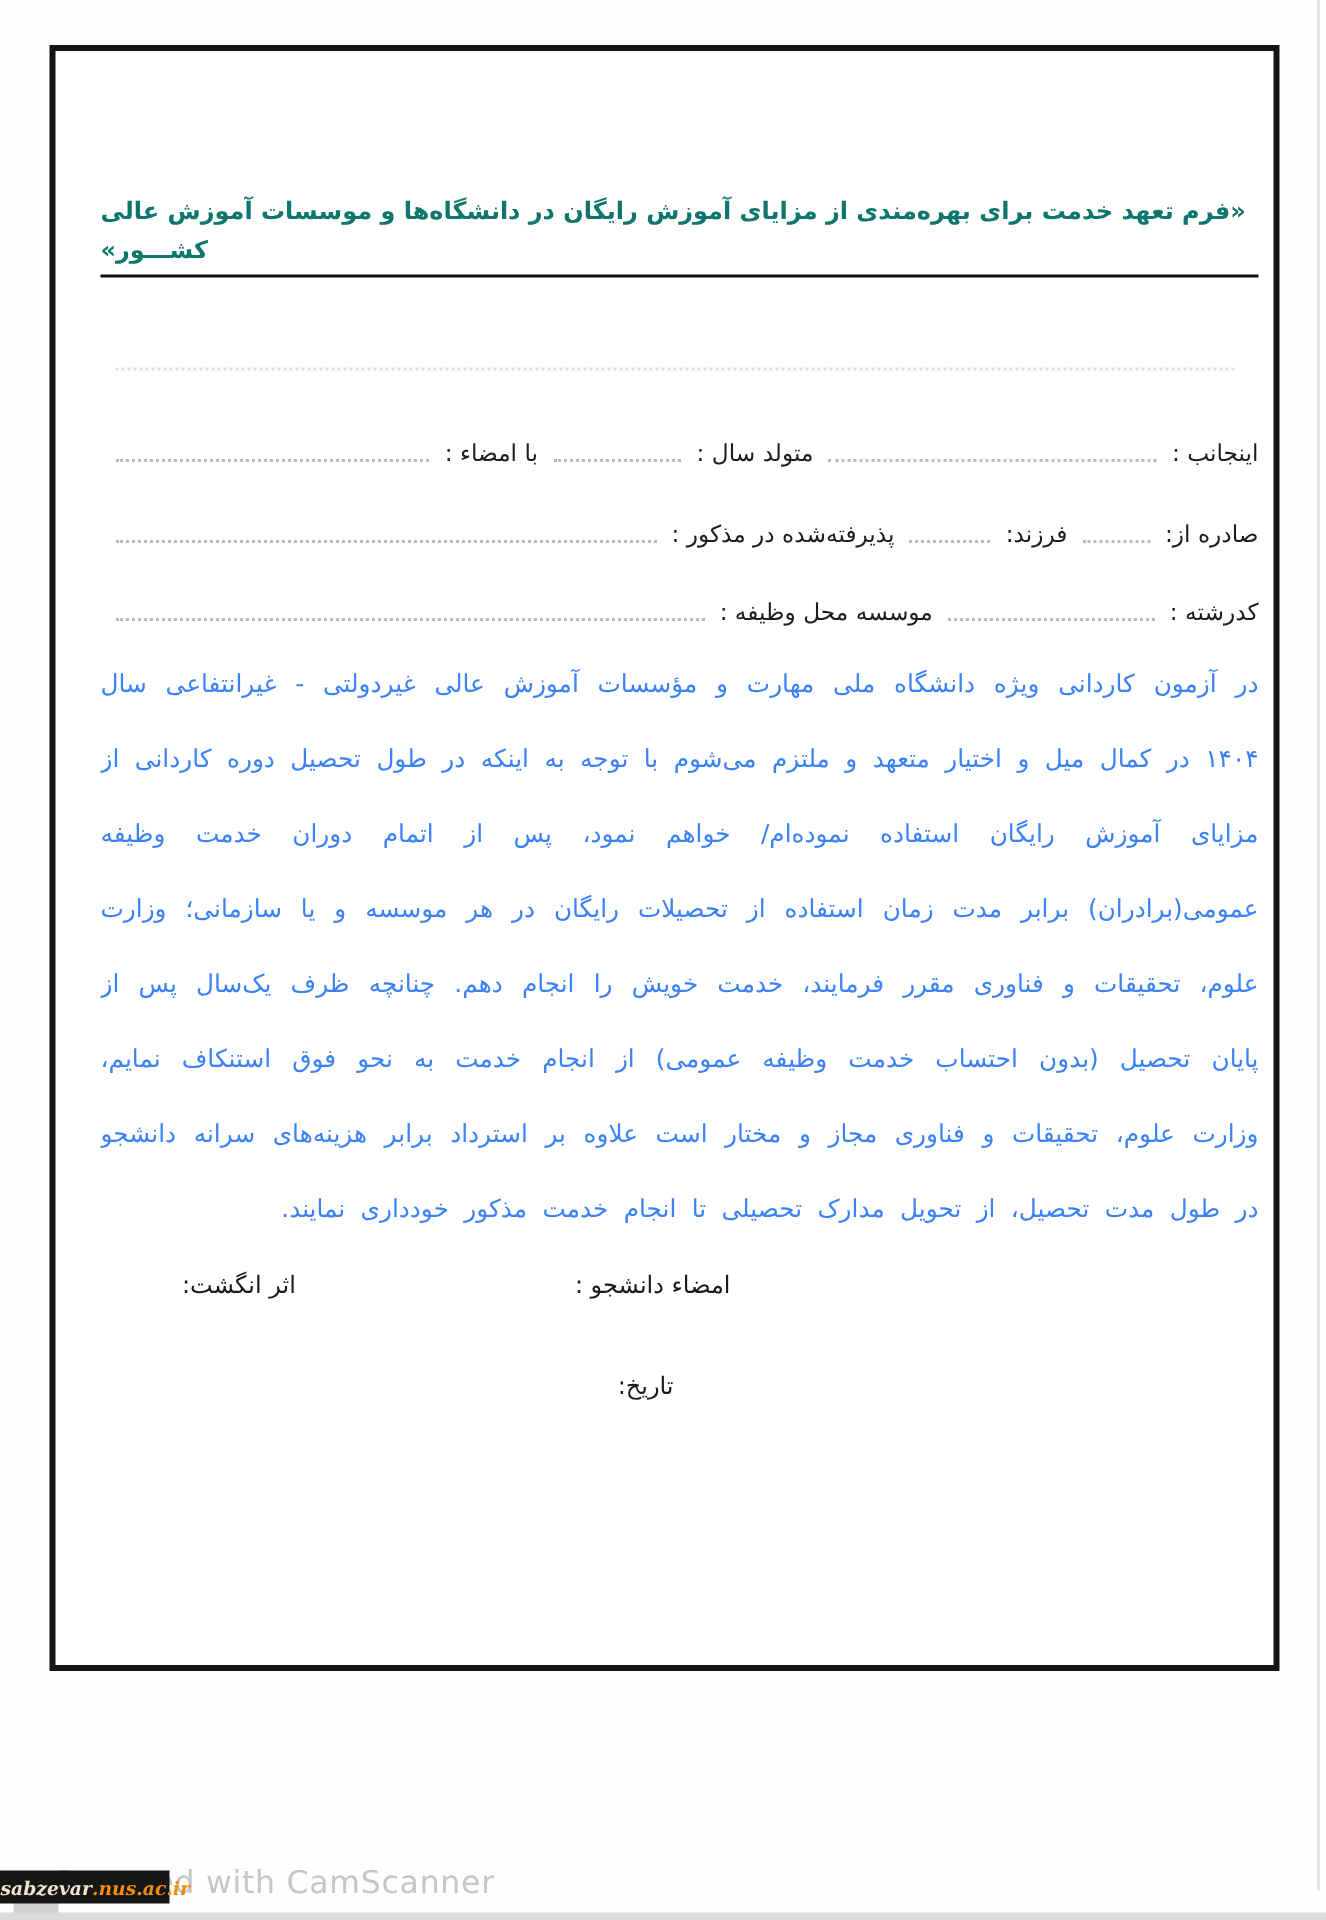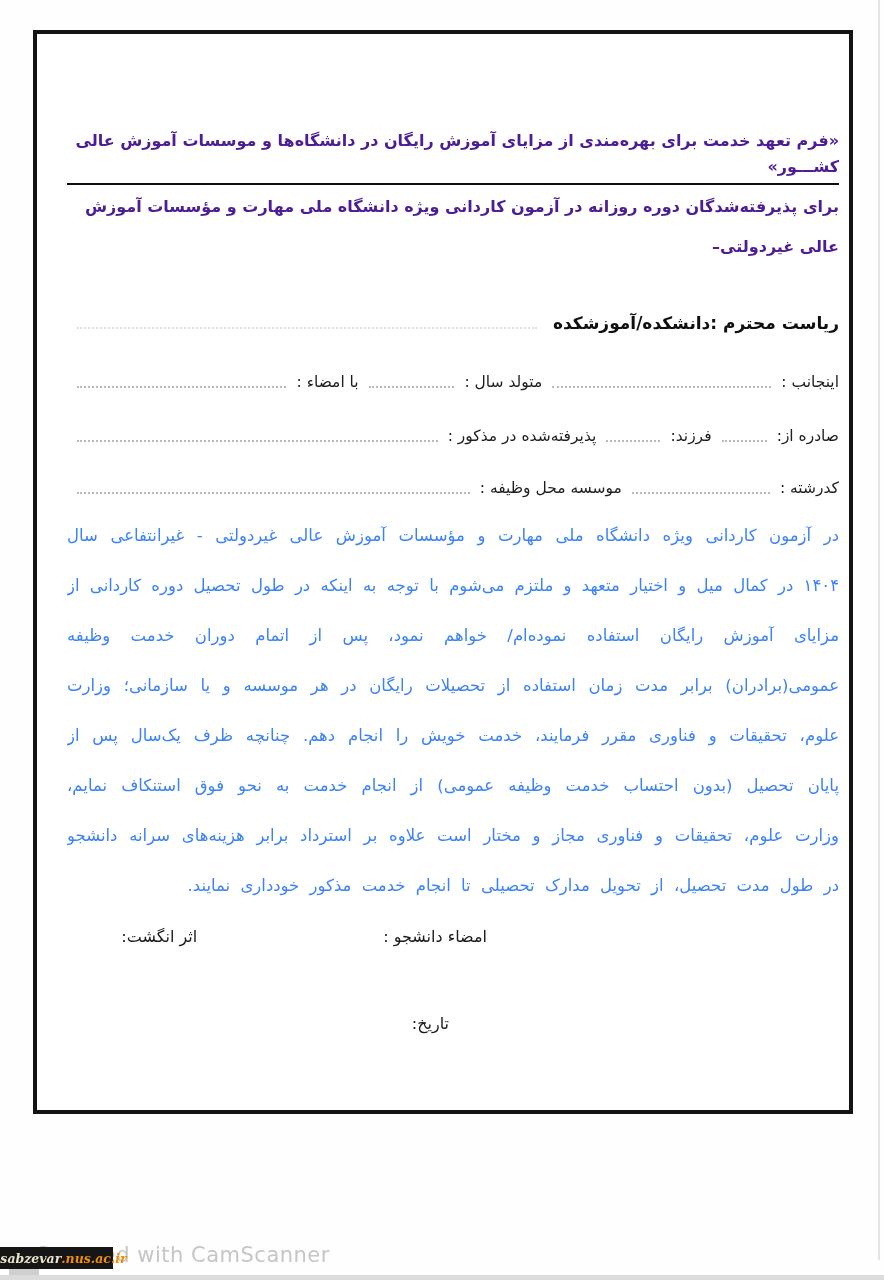--- a/index.html
+++ b/index.html
@@ -22,25 +22,25 @@
     left: 33px; top: 30px;
     width: 820px; height: 1084px;
     border: 4px solid #141414;
     background: #ffffff;
     direction: rtl;
     padding: 0 10px 0 30px;
   }
 
   .title-block {
     margin-top: 94px;
-    text-align: right;
+    text-align: left;
     font-weight: bold;
     font-size: 16px;
     line-height: 40px;
-    color: #4c1d95;
+    color: #0f766e;
   }
   .title-underline {
     display: inline-block;
     border-bottom: 2.5px solid #0e0e0e;
     padding-bottom: 3px;
     line-height: 26px;
   }
 
   .addressee-row {
     display: flex;
@@ -90,21 +90,21 @@
   .sig-row {
     display: flex;
     margin-top: 16px;
     padding-right: 352px;
     gap: 186px;
     font-size: 16px;
     color: #1a1a1a;
     white-space: nowrap;
   }
   .date-row {
-    margin-top: 68px;
+    margin-top: 48px;
     padding-right: 390px;
     font-size: 16px;
     color: #1a1a1a;
   }
 
   
   .scan-logo {
     position: absolute;
     left: 9px; top: 1253px;
     width: 30px; height: 25px;
@@ -139,25 +139,23 @@
 </style>
 </head>
 <body>
 
 <div class="frame">
 
   <div class="title-block">
     <div>
       <span class="title-underline">«فرم تعهد خدمت برای بهره‌مندی از مزایای آموزش رایگان در دانشگاه‌ها و موسسات آموزش عالی کشـــور»</span>
     </div>
-    <div>برای پذیرفته‌شدگان دوره روزانه در آزمون کاردانی ویژه دانشگاه ملی مهارت و مؤسسات آموزش عالی غیردولتی–</div>
   </div>
 
   <div class="addressee-row">
-    <span class="flabel">ریاست محترم :دانشکده/آموزشکده</span>
     <span class="fill-faint"></span>
   </div>
 
   <div class="field-row row-1">
     <span class="flabel">اینجانب :</span>
     <span class="fill" style="flex:2.3"></span>
     <span class="flabel">متولد سال :</span>
     <span class="fill" style="flex:0.9"></span>
     <span class="flabel">با امضاء :</span>
     <span class="fill" style="flex:2.2"></span>

